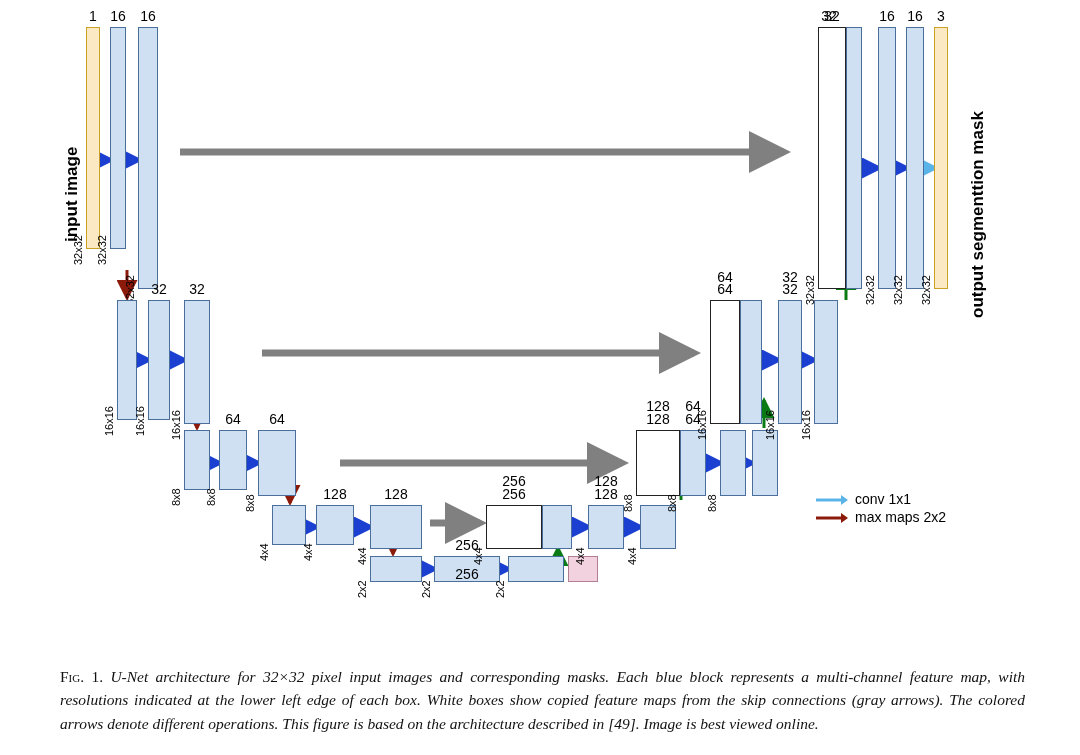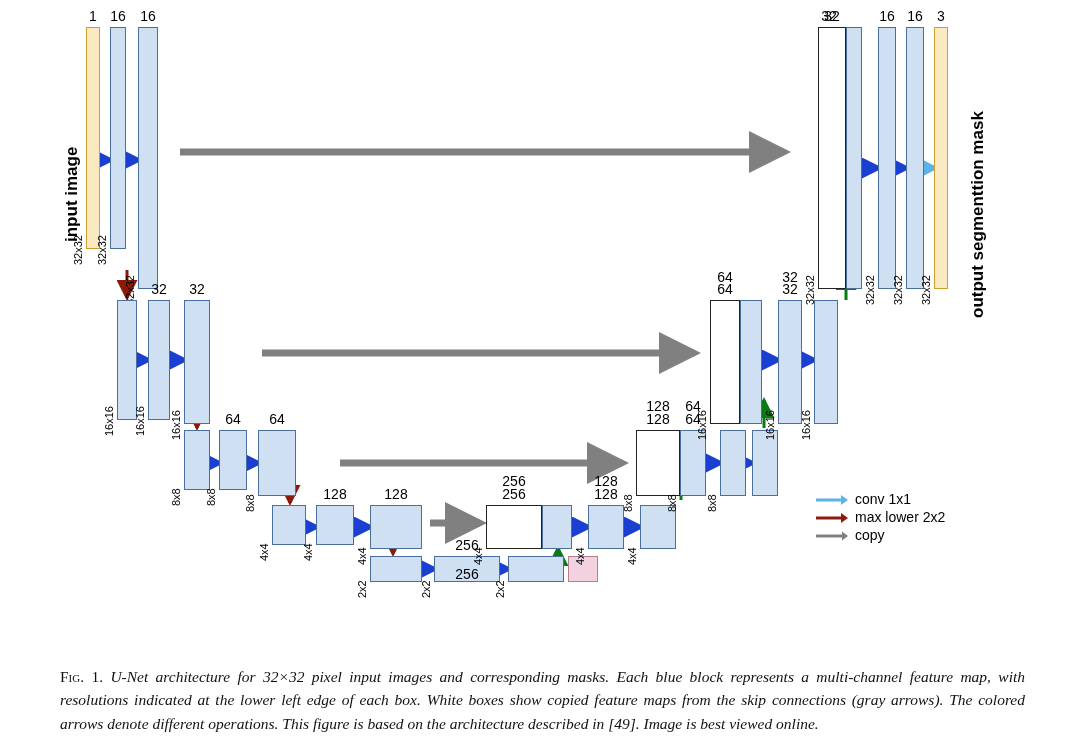--- a/index.html
+++ b/index.html
@@ -292,28 +292,21 @@
         <line x1="1" y1="7" x2="26" y2="7" stroke="#5bb4e8" stroke-width="3"></line>
         <path d="M26,2 L33,7 L26,12 z" fill="#5bb4e8"></path>
       </svg>
       <span class="legend-text">conv 1x1</span>
     </div>
     <div class="legend-row">
       <svg class="legend-arrow" viewBox="0 0 34 14">
         <line x1="1" y1="7" x2="26" y2="7" stroke="#8b1a0a" stroke-width="3"></line>
         <path d="M26,2 L33,7 L26,12 z" fill="#8b1a0a"></path>
       </svg>
-      <span class="legend-text">max lower 2x2</span>
-    </div>
-    <div class="legend-row">
-      <svg class="legend-arrow" viewBox="0 0 34 14">
-        <line x1="1" y1="7" x2="27" y2="7" stroke="#808080" stroke-width="3"></line>
-        <path d="M27,2.5 L33,7 L27,11.5 z" fill="#808080"></path>
-      </svg>
-      <span class="legend-text">copy</span>
+      <span class="legend-text">max maps 2x2</span>
     </div>
   </div>
 
   <div class="caption">
     <span class="lead">Fig. 1.</span>
     <i>U-Net architecture for 32×32 pixel input images and corresponding masks. Each blue block represents a multi-channel feature map, with resolutions indicated at the lower left edge of each box. White boxes show copied feature maps from the skip connections (gray arrows). The colored arrows denote different operations. This figure is based on the architecture described in [49]. Image is best viewed online.</i>
   </div>
 
 </div>
 

